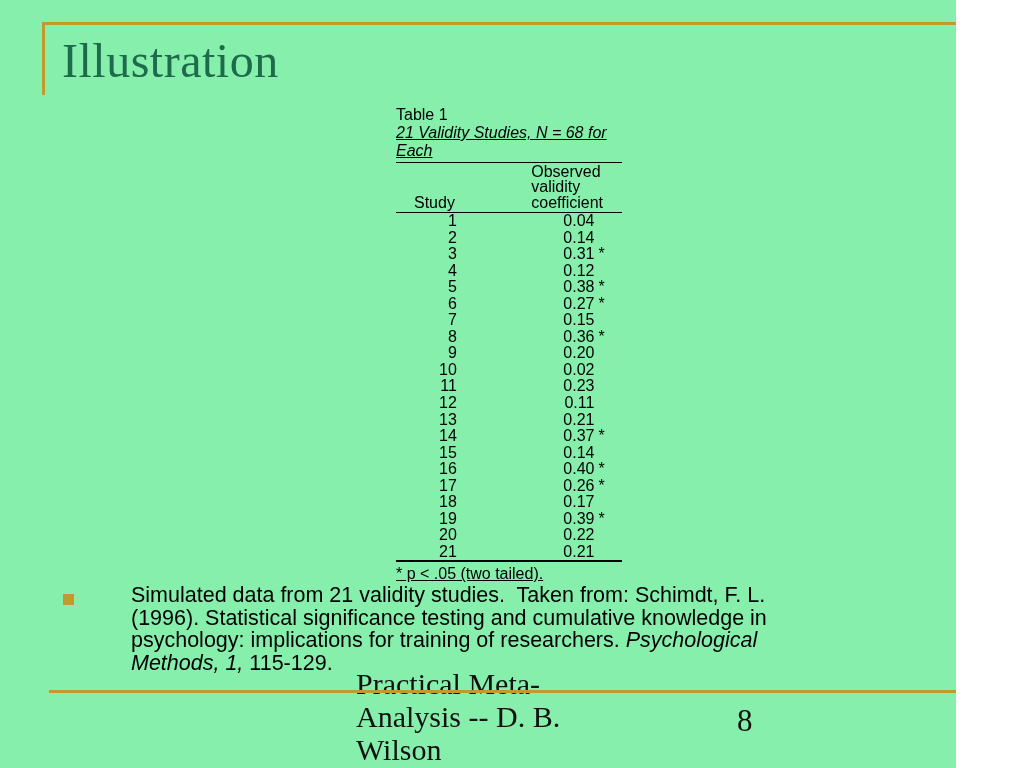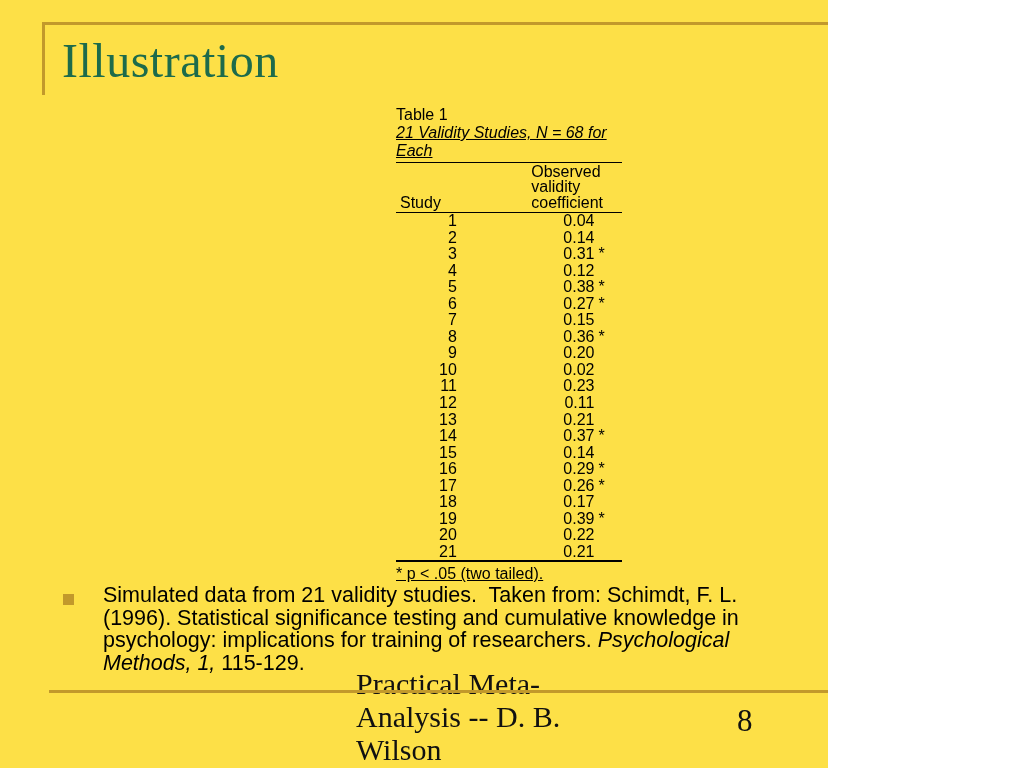--- a/index.html
+++ b/index.html
@@ -1,46 +1,46 @@
 <!DOCTYPE html>
 <html><head>
 <meta charset="utf-8">
 <style>
   html,body{margin:0;padding:0;background:#ffffff;}
   .slide{
-    position:relative;width:828px;height:768px;background:#fde047;
+    position:relative;width:956px;height:768px;background:#86efac;
     font-family:"Liberation Sans",sans-serif;color:#000;overflow:hidden;
   }
   
   .gold-top{position:absolute;left:42px;top:22px;width:920px;height:3px;background:#C2992B;}
   .gold-left{position:absolute;left:42px;top:22px;width:3px;height:73px;background:#C2992B;}
   .gold-bottom{position:absolute;left:49px;top:690px;width:934px;height:3px;background:#C2992B;}
   
   .title{
     position:absolute;left:62px;top:37px;
     font-family:"Liberation Serif",serif;font-size:48px;line-height:48px;
     color:#1D6B4B;letter-spacing:0.5px;
   }
   
   .vtable{position:absolute;left:396px;top:106px;width:226px;font-size:16px;line-height:18px;}
   .t-title{height:18px;}
   .t-subtitle{font-style:italic;padding-bottom:2px;border-bottom:1.5px solid #000;text-decoration:underline;}
   .t-head{position:relative;height:49px;border-bottom:1.5px solid #000;}
-  .t-head .study-h{position:absolute;left:4px;bottom:2px;line-height:15px;}
+  .t-head .study-h{position:absolute;left:18px;bottom:2px;line-height:15px;}
   .t-head .coef-h{position:absolute;right:19px;bottom:2px;text-align:left;line-height:15.5px;}
   .t-body{border-bottom:2.5px solid #000;}
   .trow{display:flex;height:16.55px;line-height:16.55px;}
   .c-study{width:62px;text-align:right;}
   .c-val{width:140px;text-align:right;}
   .c-star{width:24px;text-align:left;padding-left:4px;}
   .t-footnote{padding-top:4px;line-height:15px;text-decoration:underline;}
   
   .bullet-marker{position:absolute;left:63px;top:594px;width:11px;height:11px;background:#C2992B;}
   .btext{position:absolute;left:103px;top:584px;font-size:21.5px;line-height:22.6px;}
-  .btext div{white-space:pre;}
+  .btext div{white-space:pre;margin-left:28px;}
   .btext .it{font-style:italic;}
   
   .footer{
     position:absolute;left:356px;top:667px;
     font-family:"Liberation Serif",serif;font-size:30px;line-height:33px;color:#111;
   }
   .page-num{
     position:absolute;left:737px;top:704px;
     font-family:"Liberation Serif",serif;font-size:31px;line-height:33px;color:#111;
   }
@@ -137,21 +137,21 @@
           <span class="c-val">0.37</span>
           <span class="c-star">*</span>
         </div>
         <div class="trow">
           <span class="c-study">15</span>
           <span class="c-val">0.14</span>
           <span class="c-star"></span>
         </div>
         <div class="trow">
           <span class="c-study">16</span>
-          <span class="c-val">0.29</span>
+          <span class="c-val">0.40</span>
           <span class="c-star">*</span>
         </div>
         <div class="trow">
           <span class="c-study">17</span>
           <span class="c-val">0.26</span>
           <span class="c-star">*</span>
         </div>
         <div class="trow">
           <span class="c-study">18</span>
           <span class="c-val">0.17</span>

